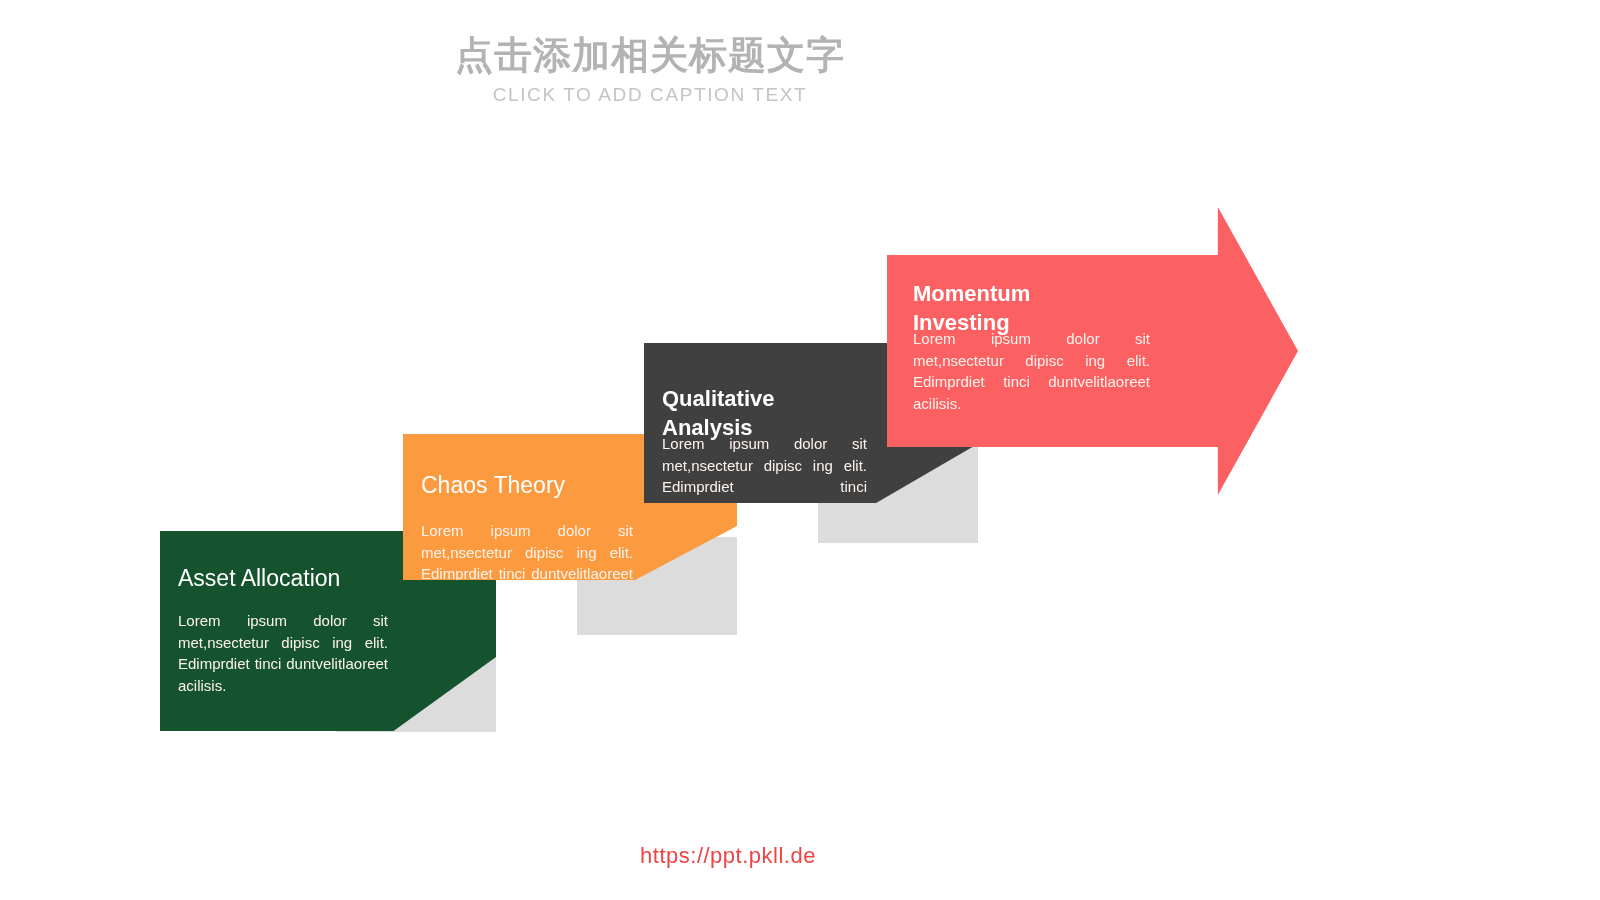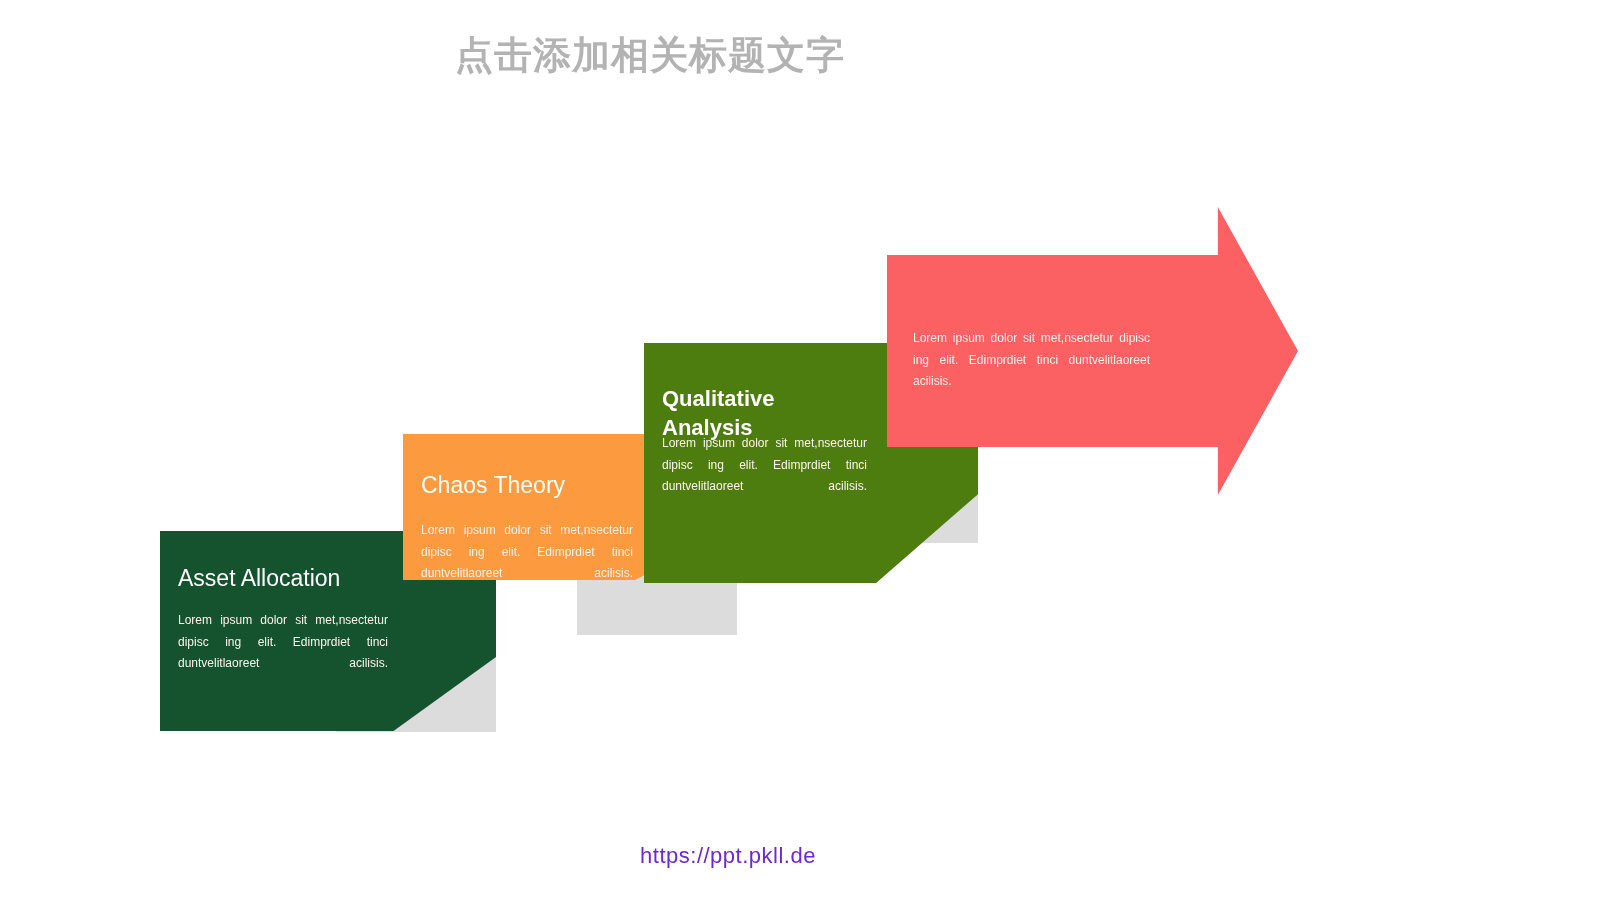--- a/index.html
+++ b/index.html
@@ -71,48 +71,49 @@
     font-size: 22px;
     line-height: 29px;
     color: #ffffff;
   }
   .panel .ptitle.bold { font-weight: bold; }
   .panel .ptitle.light { font-weight: normal; font-size: 23px; }
 
   .panel .pbody {
     position: absolute;
     left: 18px;
-    font-size: 12px;
+    font-size: 15px;
     line-height: 21.5px;
     color: #fdf3ec;
     text-align: justify;
   }
   .panel .pbody::after {
     content: "";
     display: inline-block;
     width: 100%;
   }
 
   
   #footer {
     position: absolute;
     left: 0;
     top: 843px;
     width: 1456px;
     text-align: center;
     font-size: 22px;
-    color: #6d28d9;
+    color: #ef4444;
     letter-spacing: 0.5px;
   }
 </style>
 </head>
 <body>
 
 <div id="header">
   <div id="title-cn">点击添加相关标题文字</div>
+  <div id="title-en">CLICK TO ADD CAPTION TEXT</div>
 </div>
 
 <div id="stage">
 
   <div class="step">
 
     <div class="shadow" style="left:336px; top:634px; width:160px; height:98px;
                 clip-path: polygon(0 0, 100% 0, 100% 100%, 0 100%);"></div>
 
     <div class="panel" style="left:160px; top:531px; width:336px; height:200px;
@@ -128,32 +129,33 @@
     <div class="panel" style="left:403px; top:434px; width:334px; height:146px;
                 background:#fc9a3f;
                 clip-path: polygon(0 0, 100% 0, 100% 63%, 69.5% 100%, 0 100%);">
       <div class="ptitle light" style="top:37px; width:240px;">Chaos Theory</div>
       <div class="pbody" style="top:86px; width:212px;">Lorem ipsum dolor sit met,nsectetur dipisc ing elit. Edimprdiet tinci duntvelitlaoreet acilisis.</div>
     </div>
   </div>
 
   <div class="step">
     <div class="shadow" style="left:818px; top:445px; width:160px; height:98px;"></div>
-    <div class="panel" style="left:644px; top:343px; width:334px; height:240px;
-                background:#4d7c0f;
+    <div class="panel" style="left:644px; top:343px; width:334px; height:160px;
+                background:#404040;
                 clip-path: polygon(0 0, 100% 0, 100% 63%, 69.5% 100%, 0 100%);">
       <div class="ptitle bold" style="top:41px; width:155px;">Qualitative Analysis</div>
       <div class="pbody" style="top:90px; width:205px;">Lorem ipsum dolor sit met,nsectetur dipisc ing elit. Edimprdiet tinci duntvelitlaoreet acilisis.</div>
     </div>
   </div>
 
   <div class="step">
 
     <div class="panel" style="left:887px; top:207px; width:411px; height:288px;
                 background:#fb6062;
                 clip-path: polygon(0 16.7%, 80.5% 16.7%, 80.5% 0, 100% 50%, 80.5% 100%, 80.5% 83.3%, 0 83.3%);">
+      <div class="ptitle bold" style="top:72px; left:26px; width:160px;">Momentum Investing</div>
       <div class="pbody" style="top:121px; left:26px; width:237px;">Lorem ipsum dolor sit met,nsectetur dipisc ing elit. Edimprdiet tinci duntvelitlaoreet acilisis.</div>
     </div>
   </div>
 
 </div>
 
 <div id="footer">https://ppt.pkll.de</div>
 
 </body></html>

